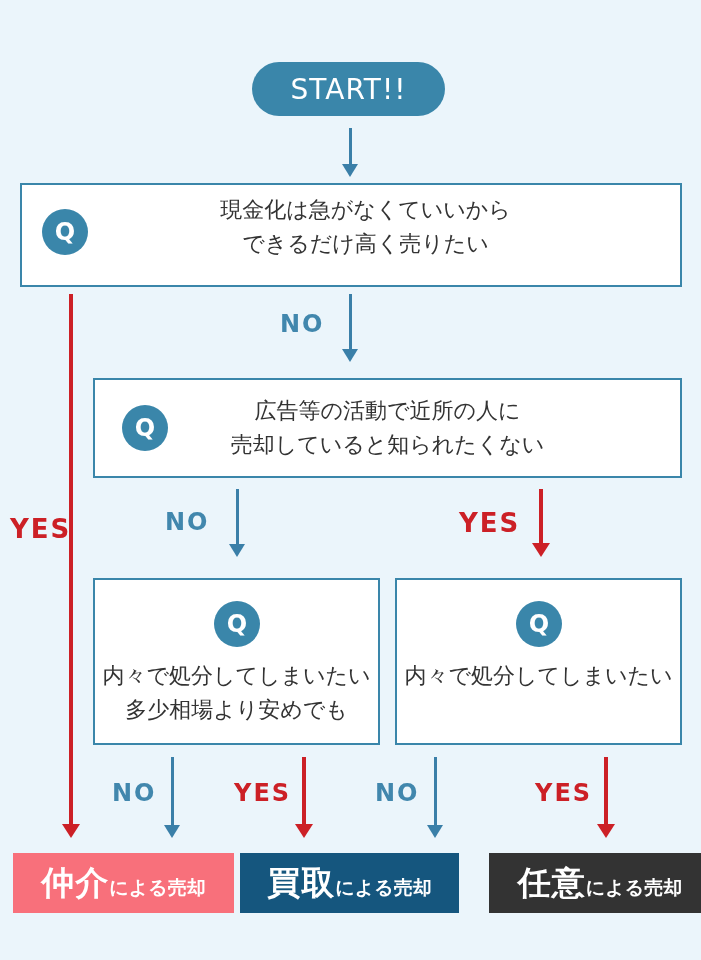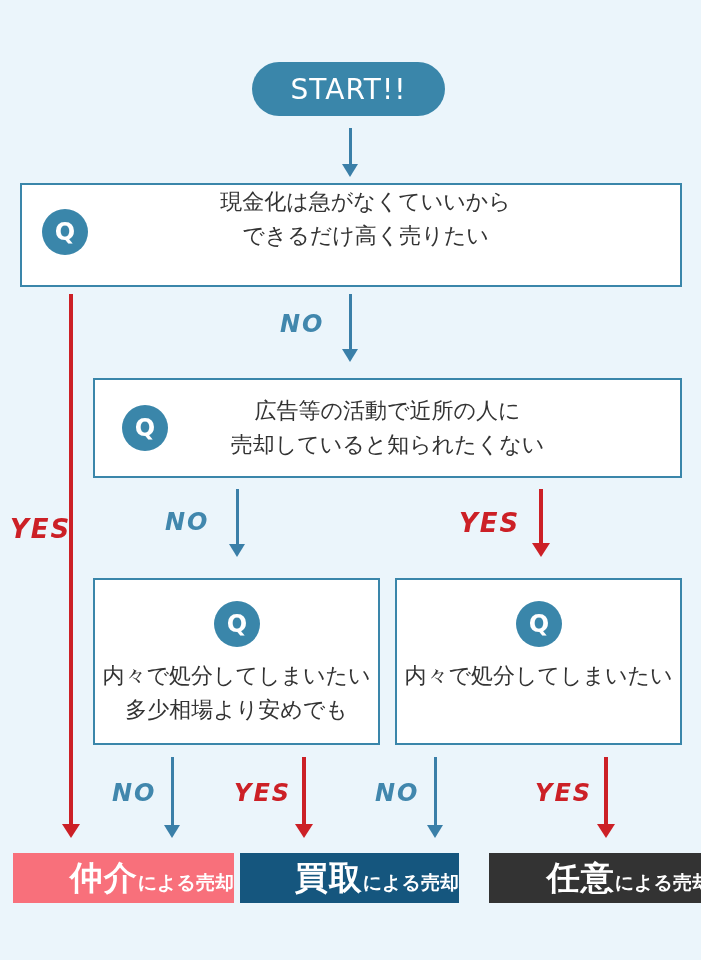--- a/index.html
+++ b/index.html
@@ -76,35 +76,34 @@
     border-right: 9px solid transparent;
     border-top: 14px solid #cc2026;
   }
 
   
   .edge-label {
     position: absolute;
     font-size: 24px;
     font-weight: bold;
     letter-spacing: 2px;
-    font-style: italic;
   }
   .edge-label.no  { color: #4187ad; }
   .edge-label.yes { color: #cc2026; }
   .edge-label.big { font-size: 26px; }
 
   
   .result-box {
     position: absolute;
     top: 853px;
-    height: 50px;
+    height: 60px;
     color: #ffffff;
     display: flex;
     align-items: center;
-    justify-content: flex-end;
+    justify-content: center;
   }
   .result-inner { display: flex; align-items: baseline; }
   .result-em   { font-size: 33px; font-weight: bold; letter-spacing: 1px; }
   .result-rest { font-size: 19px; font-weight: bold; }
   .result-box.pink { background: #f8707b; }
   .result-box.navy { background: #15567e; }
   .result-box.dark { background: #333333; }
 </style>
 </head>
 <body>
@@ -117,21 +116,21 @@
 
   <div class="arrow blue" style="left:342px; top:128px; width:16px; height:49px;">
     <div class="shaft"></div>
     <div class="head"></div>
   </div>
 
   <div class="q-box" style="left:20px; top:183px; width:662px; height:104px;">
     <div class="q-badge" style="left:20px; top:24px;">
       <span>Q</span>
     </div>
-    <div class="q-text" style="top:0;padding-left:29px;">
+    <div class="q-text" style="top:8px;padding-left:29px;">
       <div>現金化は急がなくていいから</div>
       <div>できるだけ高く売りたい</div>
     </div>
   </div>
 
   <div class="edge-label no" style="left:280px; top:310px;">NO</div>
   <div class="arrow blue" style="left:342px; top:294px; width:16px; height:68px;">
     <div class="shaft"></div>
     <div class="head"></div>
   </div>

